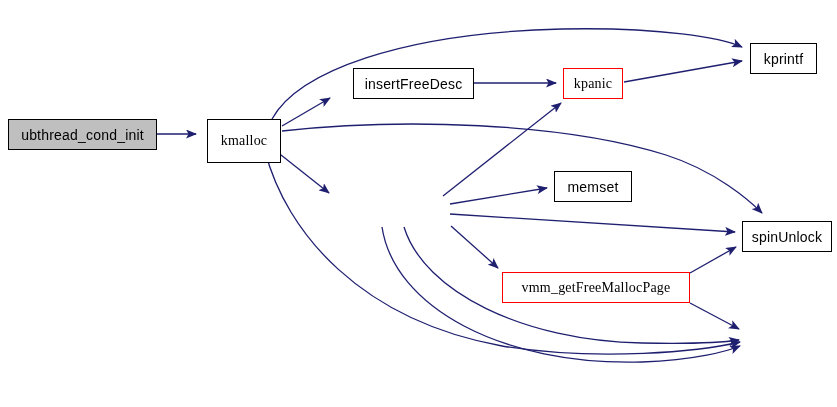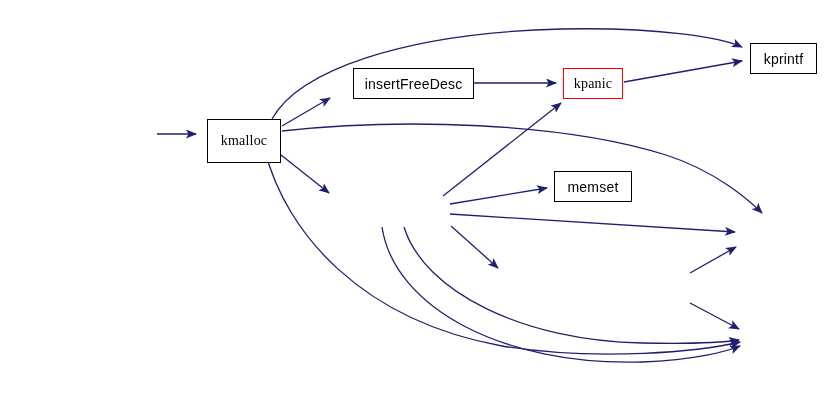--- a/index.html
+++ b/index.html
@@ -37,20 +37,23 @@
       <path d="M450,204 L547,188"></path>
       <path d="M450,214 L735,232"></path>
       <path d="M451,226 L498,268"></path>
       <path d="M404,227 C424,292 524,341 642,343 C692,344 726,342 739,340"></path>
       <path d="M382,227 C394,307 502,366 642,362 C696,360 728,351 740,346"></path>
       <path d="M690,273 L736,247"></path>
       <path d="M690,303 L739,329"></path>
     </g>
   </svg>
 
+  <div class="node gray" style="left:8px;top:119px;width:149px;height:31px;">
+    <span>ubthread_cond_init</span>
+  </div>
 
   <div class="node" style="left:207px;top:119px;width:74px;height:44px;font-family:Liberation Serif, serif;">
     <span>kmalloc</span>
   </div>
 
   <div class="node" style="left:331px;top:68px;width:121px;height:31px;margin-left:22px;">
     <span>insertFreeDesc</span>
   </div>
 
   <div class="node red" style="left:563px;top:68px;width:60px;height:31px;">
@@ -59,16 +62,22 @@
 
   <div class="node" style="left:750px;top:43px;width:67px;height:31px;">
     <span>kprintf</span>
   </div>
 
   <div class="node" style="left:554px;top:171px;width:78px;height:31px;">
     <span>memset</span>
   </div>
 
 
+  <div class="node" style="left:742px;top:221px;width:90px;height:31px;">
+    <span>spinUnlock</span>
+  </div>
 
+  <div class="node red" style="left:502px;top:272px;width:188px;height:31px;">
+    <span>vmm_getFreeMallocPage</span>
+  </div>
 
 
 </div>
 
 </body></html>

